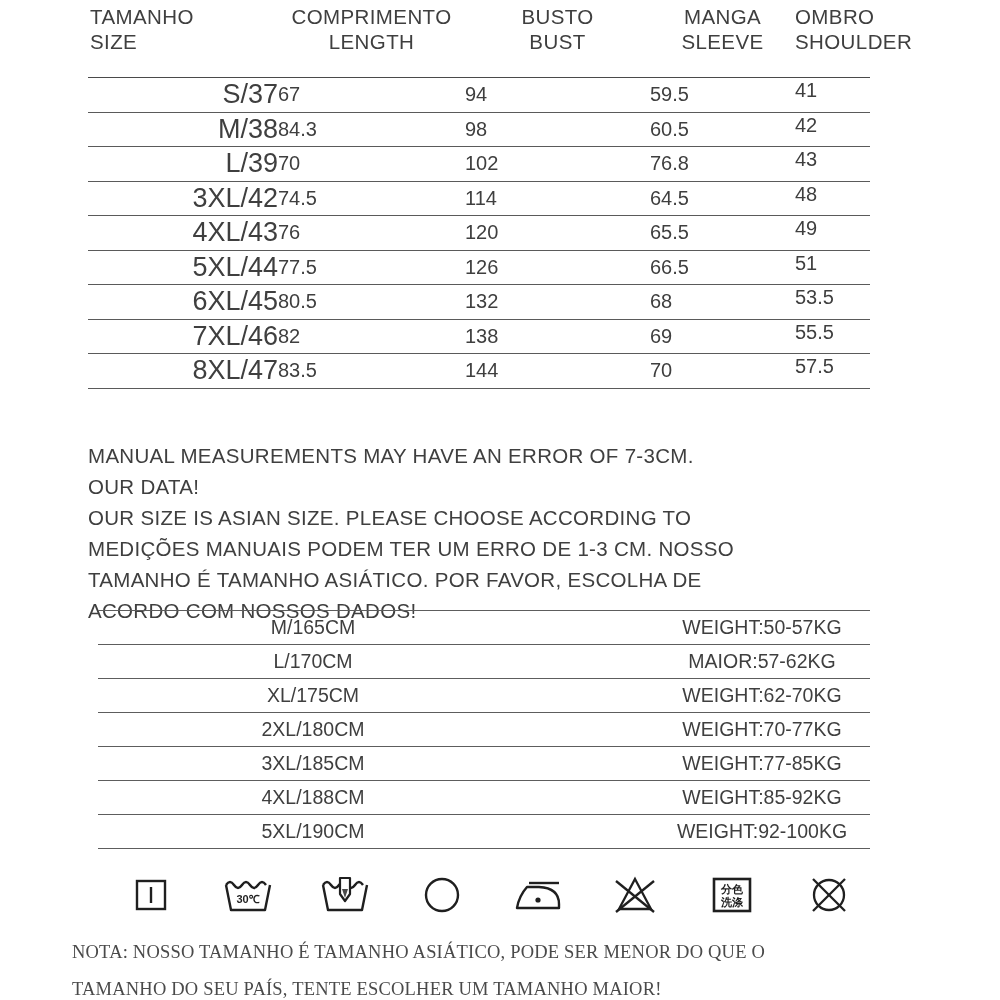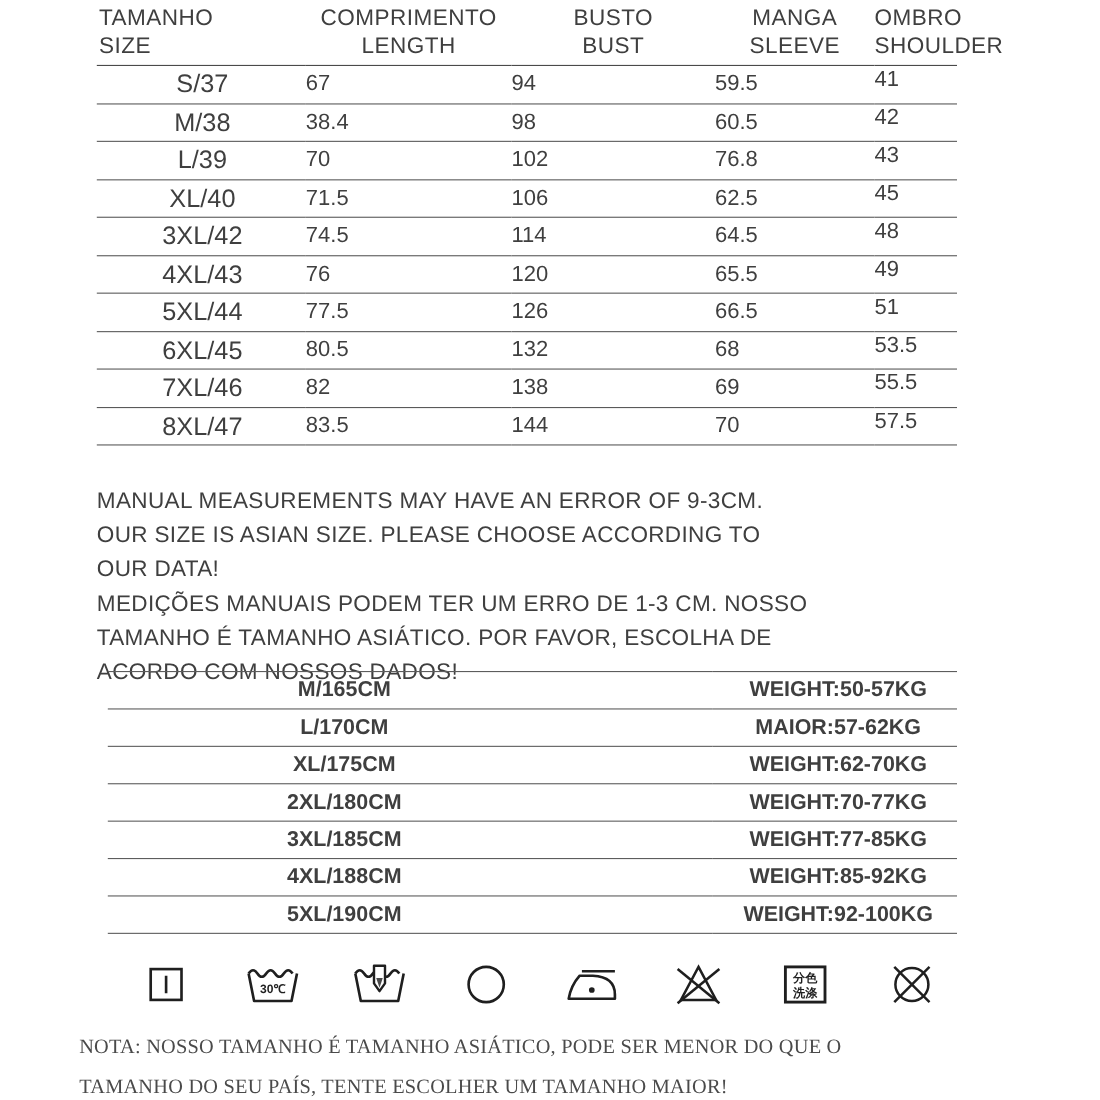--- a/index.html
+++ b/index.html
@@ -31,37 +31,37 @@
   .size-table th, .size-table td {
     font-weight: normal;
     padding: 0;
     color: #3f3f3f;
   }
   .size-table thead th {
     font-size: 20.5px;
     line-height: 25px;
     letter-spacing: 0.4px;
     vertical-align: bottom;
-    padding-bottom: 5px;
+    padding-bottom: 23px;
     text-align: center;
     white-space: pre-line;
   }
   .size-table thead th.col-size { text-align: left; padding-left: 2px; }
   .size-table thead tr th { border-bottom: 1.6px solid #4a4a4a; }
 
   .size-table tbody td {
     font-size: 20px;
     height: 33.5px;
     line-height: 33.5px;
     border-bottom: 1.2px solid #5a5a5a;
   }
   .size-table tbody td.c-size {
-    text-align: center;
+    text-align: right;
     padding-left: 2px;
-    font-size: 23px;
+    font-size: 27px;
   }
   .size-table tbody td.c-shoulder {
     vertical-align: top;
     line-height: 25px;
     font-size: 20px;
   }
 
   
   col.w-size     { width: 190px; }
   col.w-length   { width: 187px; }
@@ -86,21 +86,20 @@
   .hw-table {
     position: absolute;
     left: 98px;
     top: 610px;
     width: 772px;
   }
   .hw-table table {
     width: 100%;
     border-collapse: collapse;
     table-layout: fixed;
-    font-weight: bold;
   }
   .hw-table td {
     font-size: 19.5px;
     height: 33px;
     line-height: 33px;
     border-bottom: 1.4px solid #5d5d5d;
     color: #3f3f3f;
     padding: 0;
   }
   .hw-table tr:first-child td { border-top: 1.6px solid #5d5d5d; }
@@ -169,40 +168,33 @@
     <tbody id="size-rows">
         <tr>
           <td class="c-size">S/37</td>
           <td class="c-length">67</td>
           <td class="c-bust">94</td>
           <td class="c-sleeve">59.5</td>
           <td class="c-shoulder">41</td>
         </tr>
         <tr>
           <td class="c-size">M/38</td>
-          <td class="c-length">38.4</td>
+          <td class="c-length">84.3</td>
           <td class="c-bust">98</td>
           <td class="c-sleeve">60.5</td>
           <td class="c-shoulder">42</td>
         </tr>
         <tr>
           <td class="c-size">L/39</td>
           <td class="c-length">70</td>
           <td class="c-bust">102</td>
           <td class="c-sleeve">76.8</td>
           <td class="c-shoulder">43</td>
         </tr>
         <tr>
-          <td class="c-size">XL/40</td>
-          <td class="c-length">71.5</td>
-          <td class="c-bust">106</td>
-          <td class="c-sleeve">62.5</td>
-          <td class="c-shoulder">45</td>
-        </tr>
-        <tr>
           <td class="c-size">3XL/42</td>
           <td class="c-length">74.5</td>
           <td class="c-bust">114</td>
           <td class="c-sleeve">64.5</td>
           <td class="c-shoulder">48</td>
         </tr>
         <tr>
           <td class="c-size">4XL/43</td>
           <td class="c-length">76</td>
           <td class="c-bust">120</td>
@@ -235,23 +227,23 @@
           <td class="c-length">83.5</td>
           <td class="c-bust">144</td>
           <td class="c-sleeve">70</td>
           <td class="c-shoulder">57.5</td>
         </tr>
       </tbody>
   </table>
 </div>
 
 <div class="notice">
-  <p>MANUAL MEASUREMENTS MAY HAVE AN ERROR OF 9-3CM.</p>
+  <p>MANUAL MEASUREMENTS MAY HAVE AN ERROR OF 7-3CM.</p>
+  <p>OUR DATA!</p>
   <p>OUR SIZE IS ASIAN SIZE. PLEASE CHOOSE ACCORDING TO</p>
-  <p>OUR DATA!</p>
   <p>MEDIÇÕES MANUAIS PODEM TER UM ERRO DE 1-3 CM. NOSSO</p>
   <p>TAMANHO É TAMANHO ASIÁTICO. POR FAVOR, ESCOLHA DE</p>
   <p>ACORDO COM NOSSOS DADOS!</p>
 </div>
 
 <div class="hw-table">
   <table>
     <tbody id="hw-rows">
         <tr>
           <td class="hw-h">M/165CM</td>

